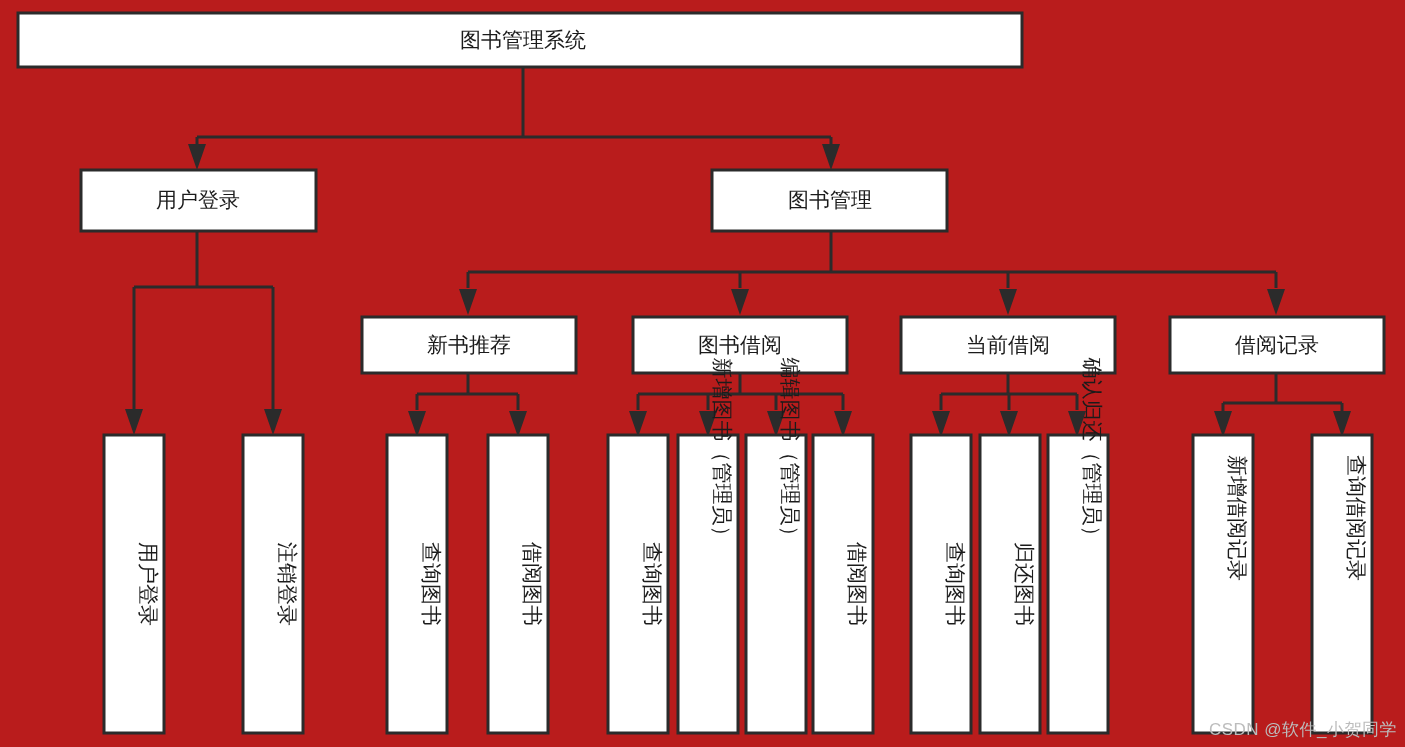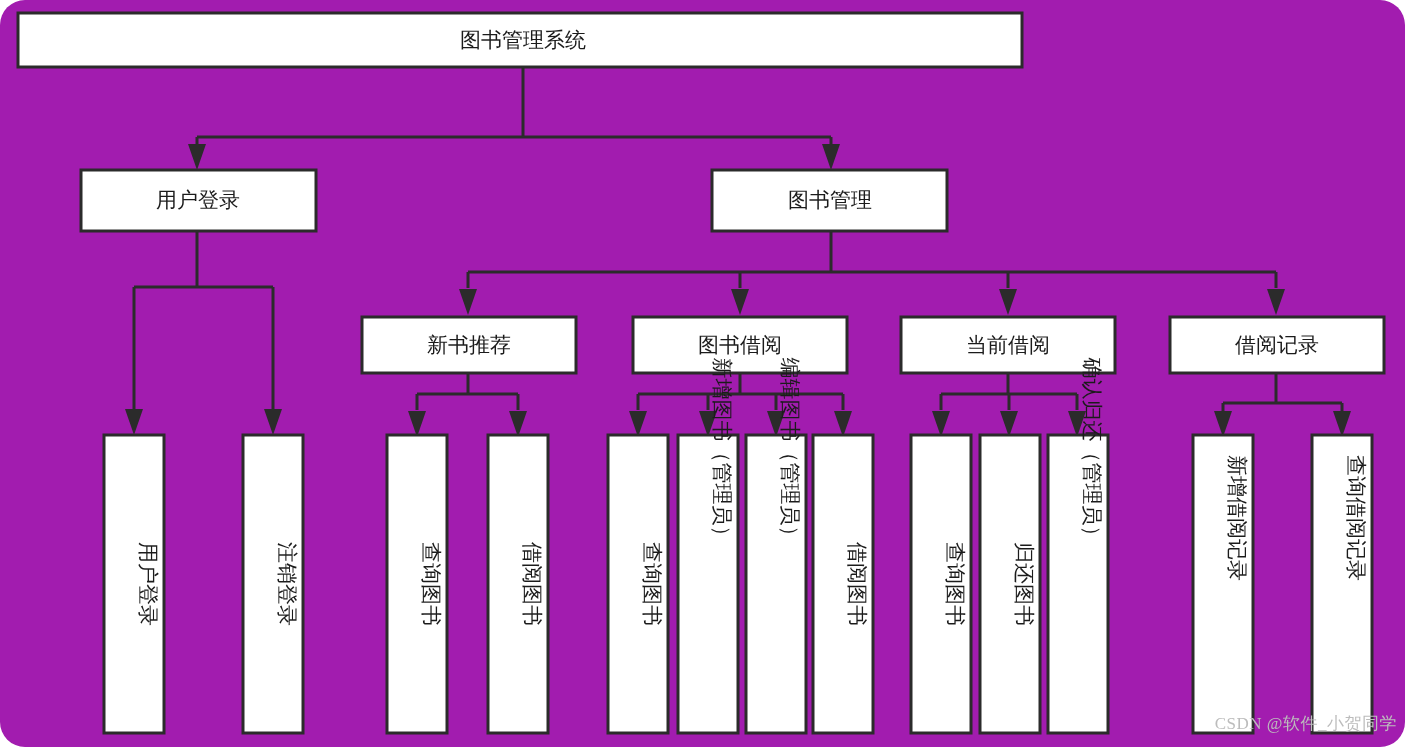--- a/index.html
+++ b/index.html
@@ -1,24 +1,24 @@
 <!DOCTYPE html>
 <html><head>
 <meta charset="utf-8">
 <style>
   html,body{margin:0;padding:0;background:#ffffff;}
   body{font-family:"Liberation Sans","DejaVu Sans",sans-serif;}
-  #stage{position:relative;width:1405px;height:747px;background:#a21caf;overflow:hidden;border-radius:25px;}
+  #stage{position:relative;width:1405px;height:747px;background:#b91c1c;overflow:hidden;}
   svg{position:absolute;left:0;top:0;width:1405px;height:747px;}
   .node-rect{fill:#ffffff;stroke:#2b2b2b;stroke-width:3;}
   .edge{stroke:#2b2b2b;stroke-width:3;fill:none;}
   .arrow-head{fill:#2b2b2b;stroke:none;}
   .node-label{fill:#1b1b1b;font-family:"Liberation Sans","DejaVu Sans",sans-serif;font-size:21px;text-anchor:middle;dominant-baseline:middle;}
   .node-label-v{fill:#1b1b1b;font-family:"Liberation Sans","DejaVu Sans",sans-serif;font-size:21px;text-anchor:middle;}
-  .watermark{position:absolute;right:8px;bottom:12px;color:#bcbcbc;font-size:17px;letter-spacing:.5px;font-family:Liberation Serif, serif;white-space:nowrap;}
+  .watermark{position:absolute;right:8px;bottom:6px;color:#bcbcbc;font-size:17px;letter-spacing:.5px;font-family:Liberation Sans, sans-serif;white-space:nowrap;}
 </style>
 </head>
 <body>
 
 <div id="stage">
   <svg viewBox="0 0 1405 747" xmlns="http://www.w3.org/2000/svg">
     <defs>
       <g id="ah">
           <path d="M -9,0 L 9,0 L 0,26 Z"></path>
         </g>

